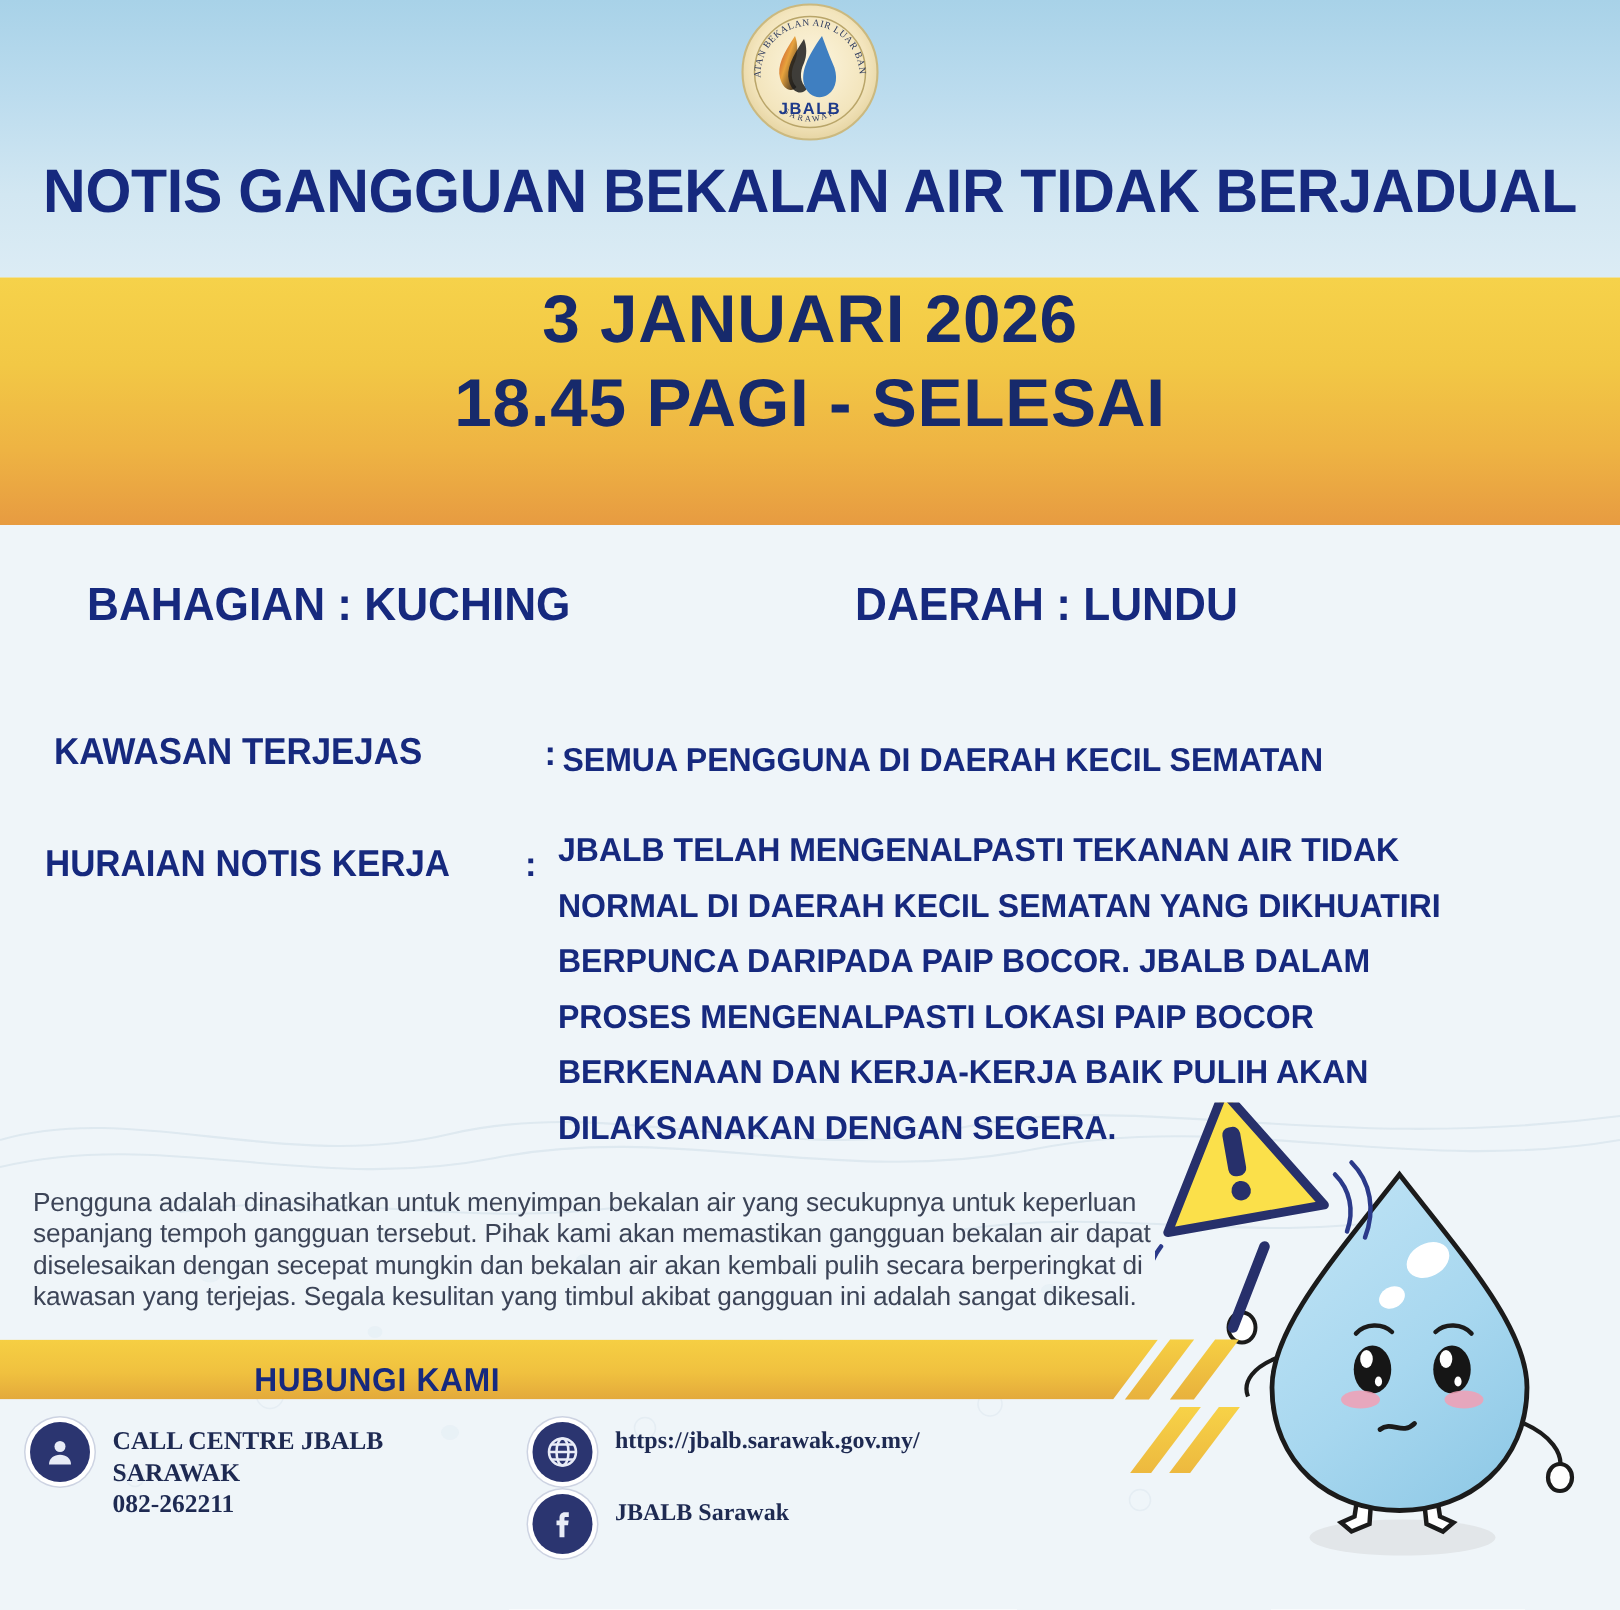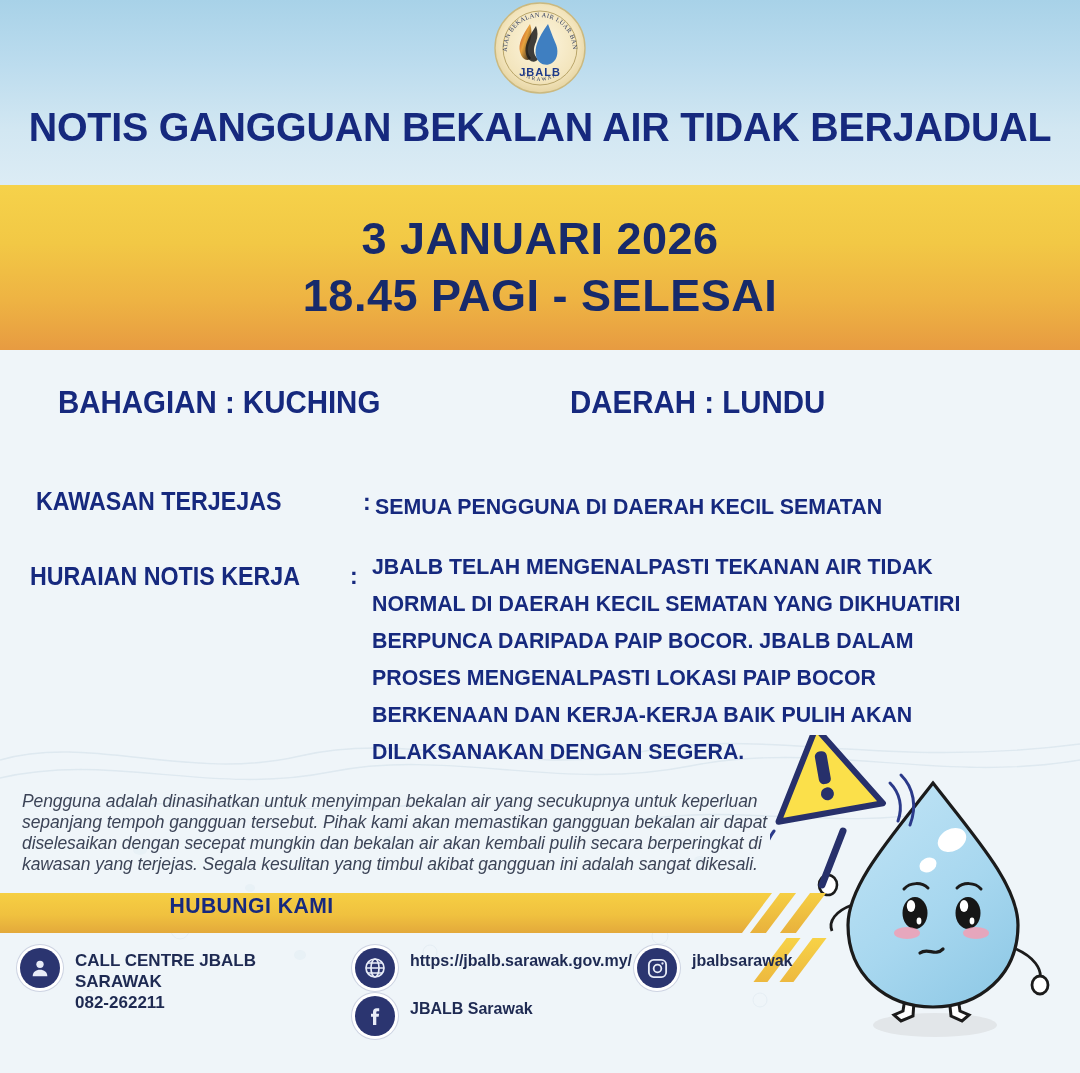--- a/index.html
+++ b/index.html
@@ -40,21 +40,21 @@
     transform: scaleX(0.96);
     white-space: nowrap;
   }
 
   
   .date-band {
     position: absolute; left: 0; top: 185px;
     width: 1080px; height: 165px;
     background: linear-gradient(to bottom, #f6d24a 0%, #f2c845 35%, #eeb343 70%, #e79b41 100%);
     display: flex; flex-direction: column;
-    align-items: center; justify-content: center;
+    align-items: center; 
   }
   .date-line {
     font-size: 45px; font-weight: 700;
     color: #172a6b; letter-spacing: 0.5px;
     line-height: 1.25;
   }
 
   
   .water-tex {
     position: absolute; left: 0; top: 700px;
@@ -107,34 +107,33 @@
   #lbl-huraian { left: 30px; top: 562px; }
   #colon-huraian { left: 350px; top: 563px; }
   #val-huraian { left: 372px; top: 548px; width: 640px; }
   #val-huraian .dline { display: block; }
 
   
   .advisory {
     position: absolute; left: 22px; top: 791px;
     width: 760px;
     font-size: 17.5px;
-    font-style: italic;
     font-weight: 400;
     color: #3c4457;
     line-height: 21px;
     letter-spacing: -0.1px;
   }
 
   
   .contact-banner {
     position: absolute; left: 0; top: 893px;
     width: 772px; height: 40px;
     background: linear-gradient(to bottom, #f6cf43 0%, #f0c13f 55%, #e3a93b 100%);
     clip-path: polygon(0 0, 772px 0, 742px 40px, 0 40px);
-    display: flex; align-items: flex-start; justify-content: center;
+    display: flex; align-items: flex-end; justify-content: center;
   }
   .contact-banner-text {
     font-size: 22px; font-weight: 700;
     color: #16297e; letter-spacing: 0.5px;
     margin-right: 270px;
     transform: scaleX(0.96);
   }
   .slash {
     position: absolute;
     width: 16px; height: 40px;
@@ -158,20 +157,21 @@
     position: relative;
     box-shadow: 0 0 0 3px #ffffff, 0 0 0 4px #cdd3e2;
   }
   .ci-icon svg { display: block; }
   .ci-text {
     margin-left: 15px;
     font-size: 17px; font-weight: 700;
     color: #1e2a52; line-height: 21px;
     white-space: pre-line;
     padding-top: 2px;
+    font-family: Liberation Serif, serif;
   }
   .ci-text.small { font-size: 16px; }
 
   #ci-call   { left: 20px;  top: 948px; }
   #ci-web    { left: 355px; top: 948px; }
   #ci-fb     { left: 355px; top: 996px; }
   #ci-ig     { left: 637px; top: 948px; }
 
   
   .mascot-layer {
@@ -372,24 +372,14 @@
 
   <div class="contact-item" id="ci-fb">
     <span class="ci-icon">
       <svg width="24" height="24" viewBox="0 0 24 24" fill="#e8ecf7">
         <path d="M14.2 7.3h2V4.2h-2.6c-2.3 0-3.6 1.5-3.6 3.8v1.7H8v3.1h2v8.1h3.3v-8.1h2.4l.4-3.1h-2.8V8.3c0-.7.3-1 .9-1z"></path>
       </svg>
     </span>
     <span class="ci-text small">JBALB Sarawak</span>
   </div>
 
-  <div class="contact-item" id="ci-ig">
-    <span class="ci-icon">
-      <svg width="23" height="23" viewBox="0 0 24 24" fill="none" stroke="#e8ecf7" stroke-width="1.9">
-        <rect x="3" y="3" width="18" height="18" rx="5"></rect>
-        <circle cx="12" cy="12" r="4"></circle>
-        <circle cx="17.2" cy="6.8" r="1.2" fill="#e8ecf7" stroke="none"></circle>
-      </svg>
-    </span>
-    <span class="ci-text small">jbalbsarawak</span>
-  </div>
 
 </div>
 
 </body></html>

